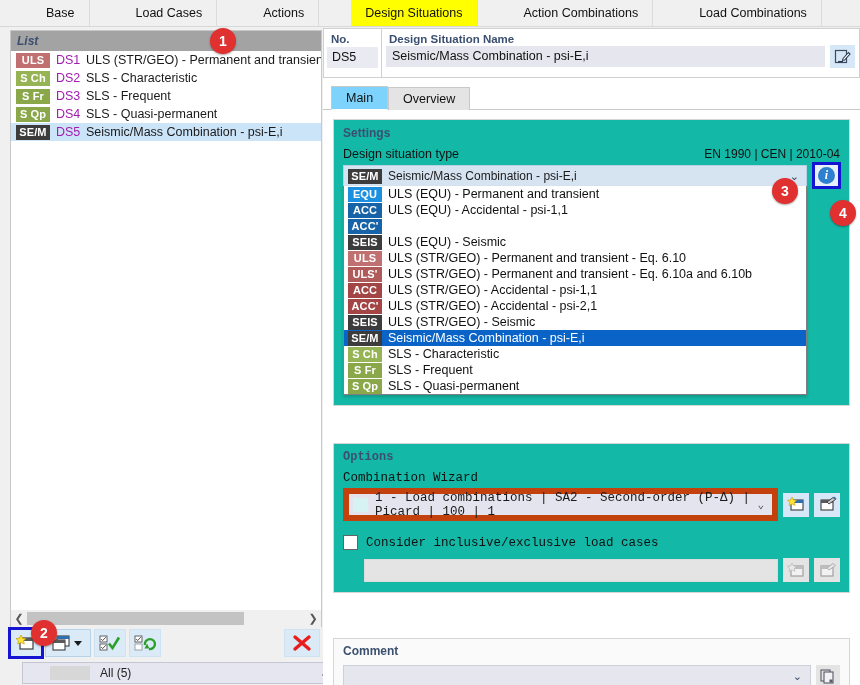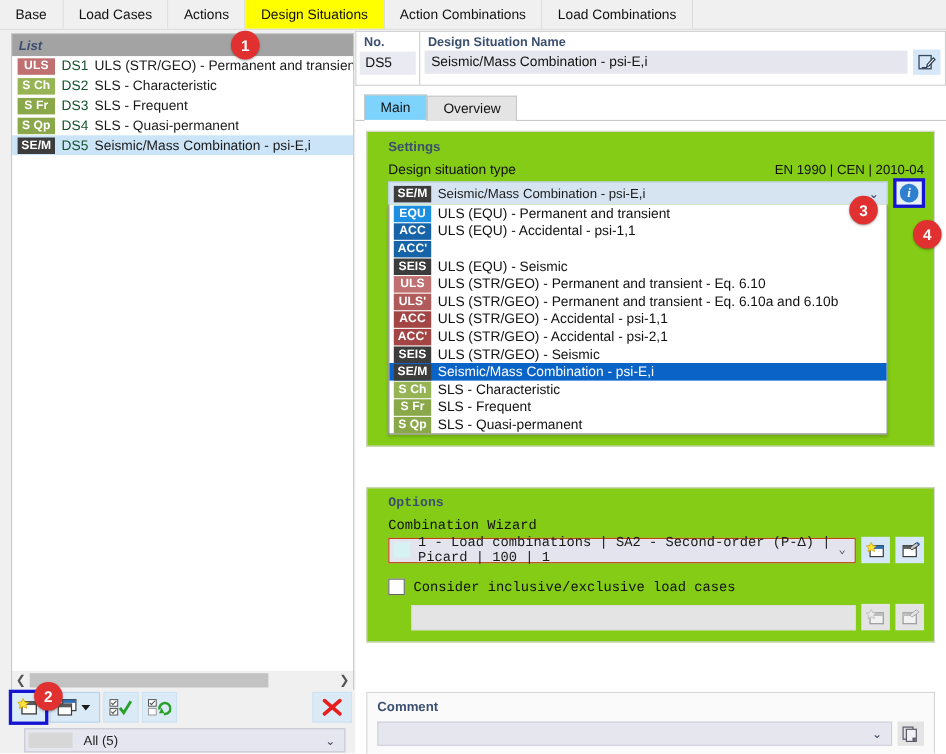--- a/index.html
+++ b/index.html
@@ -16,21 +16,21 @@
   
   .tabstrip {
     position:absolute; left:0; top:0; width:860px; height:26px;
     background:#f0f0f0; display:flex; align-items:stretch;
     border-bottom:1px solid #d8d8d8;
   }
   .tabstrip .tab {
     display:flex; align-items:center; justify-content:center;
     padding:0 14px; font-size:12.5px; color:#111;
     background:#f0f0f0; border-right:1px solid #dcdcdc;
-    cursor:default; white-space:nowrap;
+    cursor:default; white-space:nowrap;margin-left:32px;
   }
   .tabstrip .tab.active { background:#ffff00; font-weight:normal; }
 
   
   .left-panel {
     position:absolute; left:10px; top:30px; width:310px; height:580px;
     background:#ffffff; border:1px solid #c8c8c8;
   }
   .list-header {
     height:20px; line-height:20px; padding-left:6px;
@@ -42,21 +42,21 @@
   .list-row {
     display:flex; align-items:center; height:18px;
     padding-left:5px; font-size:12.5px; white-space:nowrap;
   }
   .list-row.selected { background:#cce4f7; }
   .badge {
     display:inline-flex; align-items:center; justify-content:center;
     width:34px; height:15px; font-size:11px; font-weight:bold;
     color:#ffffff; margin-right:6px; flex:none; letter-spacing:0.1px;
   }
-  .ds-no { width:30px; flex:none; color:#14532d; }
+  .ds-no { width:30px; flex:none; color:#a21caf; }
   .ds-name { overflow:hidden; text-overflow:clip; }
 
   
   .b-uls  { background:#c07070; }
   .b-ulsp { background:#b05a5a; }
   .b-sch  { background:#97b455; }
   .b-sfr  { background:#8aa84a; }
   .b-sqp  { background:#8aa84a; }
   .b-sem  { background:#3c3c3c; }
   .b-equ  { background:#1d8fe0; }
@@ -89,21 +89,21 @@
   }
   .tbtn.plain { background:#dbeaf7; border-color:#cfe2f2; }
   .tbtn.wide { width:44px; }
   .tbtn.sel-outline { outline:3px solid #1414d2; outline-offset:-1px; }
   .tbtn.del { margin-left:auto; background:#dbeaf7; border-color:#cfe2f2; width:34px;}
 
   
   .filter-combo {
     position:absolute; left:22px; top:662px; width:290px; height:20px;
     background:#e6e6f0; border:1px solid #c6c6d2;
-    display:flex; align-items:center; font-size:12px; color:#222;
+    display:flex; align-items:center; font-size:12px; color:#222;padding-left:24px;
   }
   .filter-swatch { width:40px; height:14px; background:#d7d7d7; margin-left:3px; flex:none; }
   .filter-label { margin-left:10px; }
   .filter-chev { margin-left:auto; margin-right:8px; color:#4a4a6a; font-size:11px; }
 
   
   .right-panel {
     position:absolute; left:323px; top:28px; width:537px; height:657px;
     background:#ffffff;
   }
@@ -132,22 +132,22 @@
   .inner-tabs { display:flex; margin-top:9px; padding-left:8px; align-items:flex-end; height:23px; }
   .inner-tab {
     padding:0 14px; height:22px; line-height:22px; font-size:12.5px;
     background:#e4e4e4; border:1px solid #c8c8c8; border-bottom:none; color:#111;
   }
   .inner-tab.active { background:#7dd3fc; border-bottom:1px solid #ffffff; position:relative; z-index:2; }
   .tabs-rule { height:1px; background:#c8c8c8; margin-top:-1px; }
 
   
   .group {
-    margin:9px 10px 0 10px; border:1px solid #d6d6d6; background:#84cc16;
-    position:relative; padding:6px 9px 10px 19px;
+    margin:9px 10px 0 10px; border:1px solid #d6d6d6; background:#14b8a6;
+    position:relative; padding:6px 9px 10px 9px;
   }
   .group-title { font-size:12px; font-weight:bold; color:#3b5070; margin-bottom:7px; }
   .row-label { font-size:12.5px; color:#111; }
   .label-row { display:flex; align-items:baseline; justify-content:space-between; margin-bottom:4px; }
   .standard-note { font-size:12px; color:#111; }
 
   
   .combo-wrap { display:flex; align-items:flex-start; }
   .dd-zone { flex:1; position:relative; }
   .dd-closed {
@@ -173,21 +173,21 @@
     width:17px; height:17px; border-radius:50%; background:#2f7fd1;
     color:#fff; font-size:12px; font-weight:bold; font-style:italic;
     display:flex; align-items:center; justify-content:center;
     font-family:"Liberation Serif", serif;
   }
 
   
   .wiz-row { display:flex; align-items:center; margin-top:3px; }
   .wiz-field {
     flex:1; height:21px; display:flex; align-items:center;
-    background:#e4e4ee; border:1px solid #c2410c; padding-left:4px; font-size:12.5px;
+    background:#e4e4ee; border:6px solid #c2410c; padding-left:4px; font-size:12.5px;
   }
   .wiz-swatch { width:15px; height:14px; background:#d6f2f2; margin-right:7px; flex:none; }
   .wiz-chev { margin-left:auto; margin-right:8px; color:#3e4a66; font-size:11px; }
   .icon-btn {
     width:26px; height:24px; margin-left:5px; background:#d6e8f7;
     display:flex; align-items:center; justify-content:center;
   }
   .icon-btn.disabled { background:#e4e4e4; }
   .chk-row { display:flex; align-items:center; margin-top:14px; }
   .checkbox {

